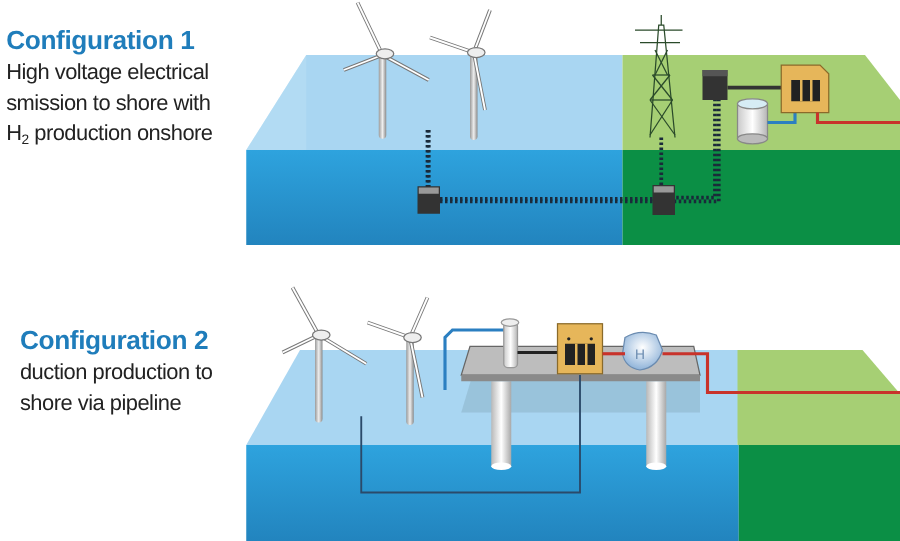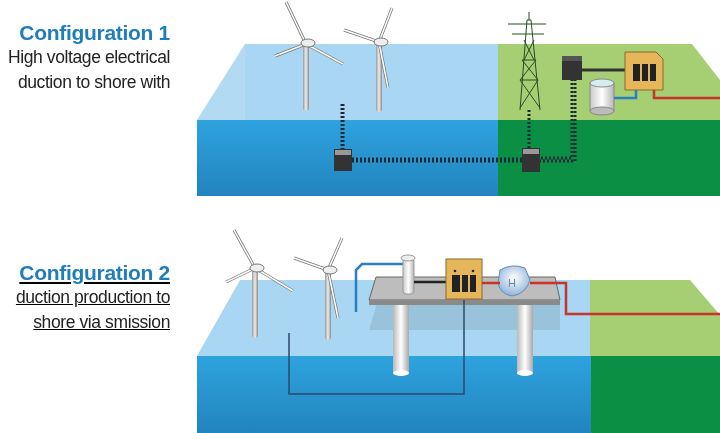--- a/index.html
+++ b/index.html
@@ -1,37 +1,38 @@
 <!DOCTYPE html>
 <html><head>
 <meta charset="utf-8">
 <style>
   html,body{margin:0;padding:0;background:#ffffff;}
   body{width:720px;height:433px;overflow:hidden;position:relative;font-family:"Liberation Sans","DejaVu Sans",sans-serif;}
-  .label-block{position:absolute;right:550px;text-align:right;white-space:nowrap;}
+  .label-block{position:absolute;right:550px;text-align:left;white-space:nowrap;}
   .cfg-title{color:#1f7dbb;font-weight:bold;font-size:21px;line-height:25px;letter-spacing:-0.3px;}
   .cfg-desc{color:#222;font-size:17.5px;line-height:24.5px;letter-spacing:-0.4px;}
   #cfg1{top:20px;}
-  #cfg2{top:260px;text-decoration:underline;}
+  #cfg2{top:260px;}
   svg#diagram{position:absolute;left:0;top:0;}
   sub{font-size:11px;vertical-align:-3px;}
 </style>
 </head>
 <body>
 
 <div class="label-block" id="cfg1">
   <div class="cfg-title">Configuration 1</div>
   <div class="cfg-desc">High voltage electrical</div>
-  <div class="cfg-desc">duction to shore with</div>
+  <div class="cfg-desc">smission to shore with</div>
+  <div class="cfg-desc"><span>H</span><sub>2</sub><span> production onshore</span></div>
 </div>
 
 <div class="label-block" id="cfg2">
   <div class="cfg-title">Configuration 2</div>
   <div class="cfg-desc">duction production to</div>
-  <div class="cfg-desc">shore via smission</div>
+  <div class="cfg-desc">shore via pipeline</div>
 </div>
 
 <svg id="diagram" width="720" height="433" viewBox="0 0 720 433" xmlns="http://www.w3.org/2000/svg">
   <defs>
     <linearGradient id="seaFront" x1="0" y1="0" x2="0" y2="1">
       <stop offset="0" stop-color="#2ea3de"></stop>
         <stop offset="1" stop-color="#2284be"></stop>
     </linearGradient>
     <linearGradient id="pole" x1="0" y1="0" x2="1" y2="0">
       <stop offset="0" stop-color="#9a9a9a"></stop>

